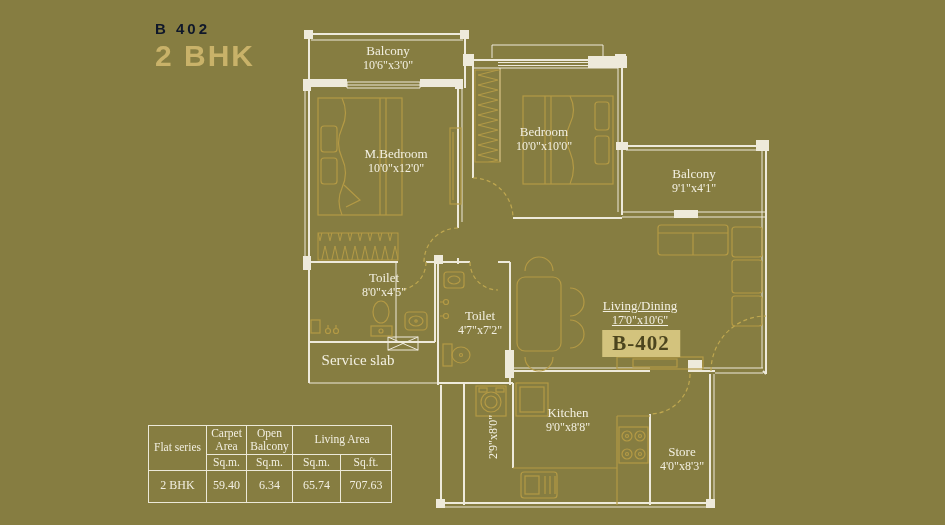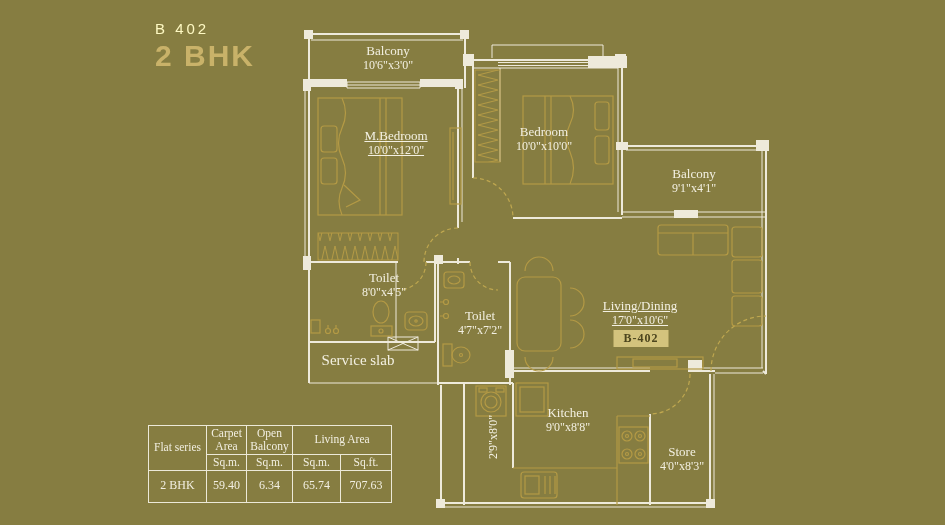--- a/index.html
+++ b/index.html
@@ -3,33 +3,33 @@
 <meta charset="utf-8">
 <style>
   html,body{margin:0;padding:0;}
   #stage{
     position:relative;width:945px;height:525px;overflow:hidden;
     background:#867d41;
     font-family:"Liberation Serif",serif;
   }
   #plan-svg{position:absolute;left:0;top:0;}
   .title-block{position:absolute;left:155px;top:20px;font-family:"Liberation Sans",sans-serif;}
-  .title-series{font-size:15px;font-weight:normal;letter-spacing:3px;color:#fef9c3;}
+  .title-series{font-size:15px;font-weight:bold;letter-spacing:3px;color:#0f172a;}
   .title-type{font-size:30px;font-weight:bold;letter-spacing:2px;color:#c9b269;margin-top:2px;}
   .lbl{
     position:absolute;transform:translateX(-50%);text-align:center;
     color:#f3f0e2;font-size:13px;line-height:1.15;white-space:nowrap;
   }
   .lbl .dims{font-size:12px;display:block;}
   .lbl .rname{display:block;}
   .lbl.vert{transform:translate(-50%,-50%) rotate(-90deg);}
   .lbl.slab{font-size:15px;}
   .badge{
     position:absolute;left:641px;top:330px;transform:translateX(-50%);
-    background:#d3c37d;color:#4c451e;font-weight:bold;font-size:12px;
+    background:#d3c37d;color:#4c451e;font-weight:bold;font-size:21px;
     padding:1px 10px;letter-spacing:1px;
   }
   table.area{
     position:absolute;left:148px;top:425px;border-collapse:collapse;
     color:#f2efe2;font-size:11.5px;line-height:1.12;text-align:center;
   }
   table.area th,table.area td{
     border:1px solid #ece9d8;font-weight:normal;padding:1px 3px;vertical-align:middle;
   }
   table.area td.val{height:29px;font-size:12px;}
@@ -224,21 +224,21 @@
 
 <div class="title-block">
   <div class="title-series">B 402</div>
   <div class="title-type">2 BHK</div>
 </div>
 
 <div class="lbl" style="left:388px;top:44px;">
   <span class="rname">Balcony</span>
   <span class="dims">10'6"x3'0"</span>
 </div>
-<div class="lbl" style="left:396px;top:129px;text-decoration:underline;">
+<div class="lbl" style="left:396px;top:147px;">
   <span class="rname">M.Bedroom</span>
   <span class="dims">10'0"x12'0"</span>
 </div>
 <div class="lbl" style="left:544px;top:125px;">
   <span class="rname">Bedroom</span>
   <span class="dims">10'0"x10'0"</span>
 </div>
 <div class="lbl" style="left:694px;top:167px;">
   <span class="rname">Balcony</span>
   <span class="dims">9'1"x4'1"</span>

